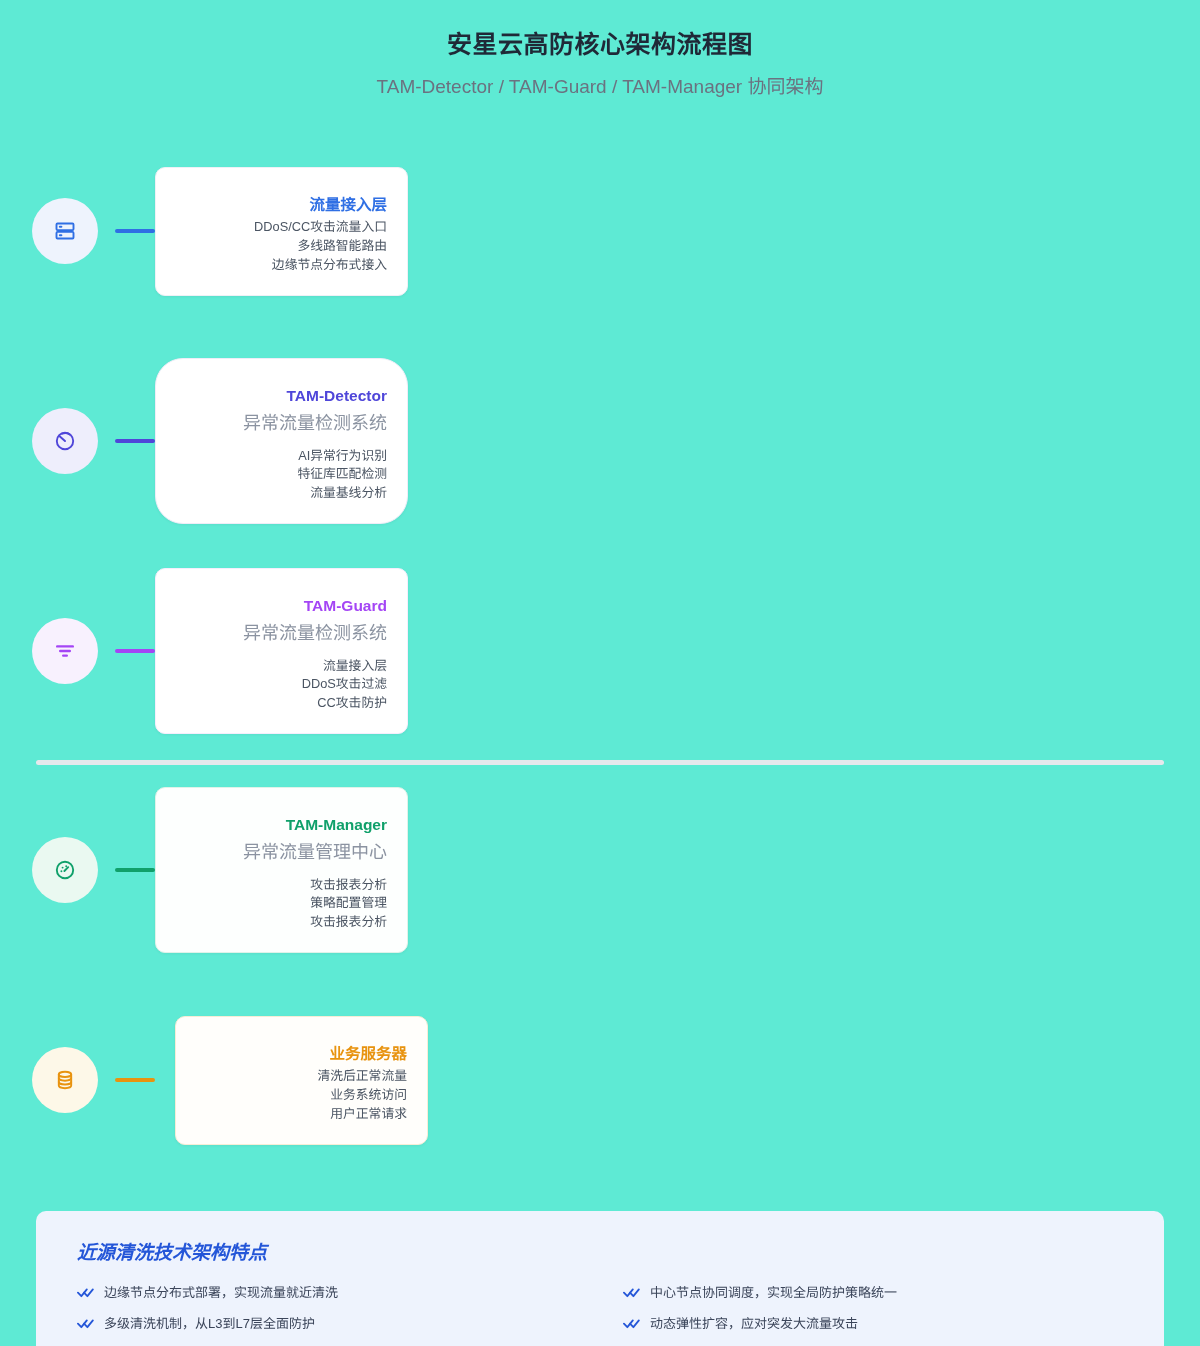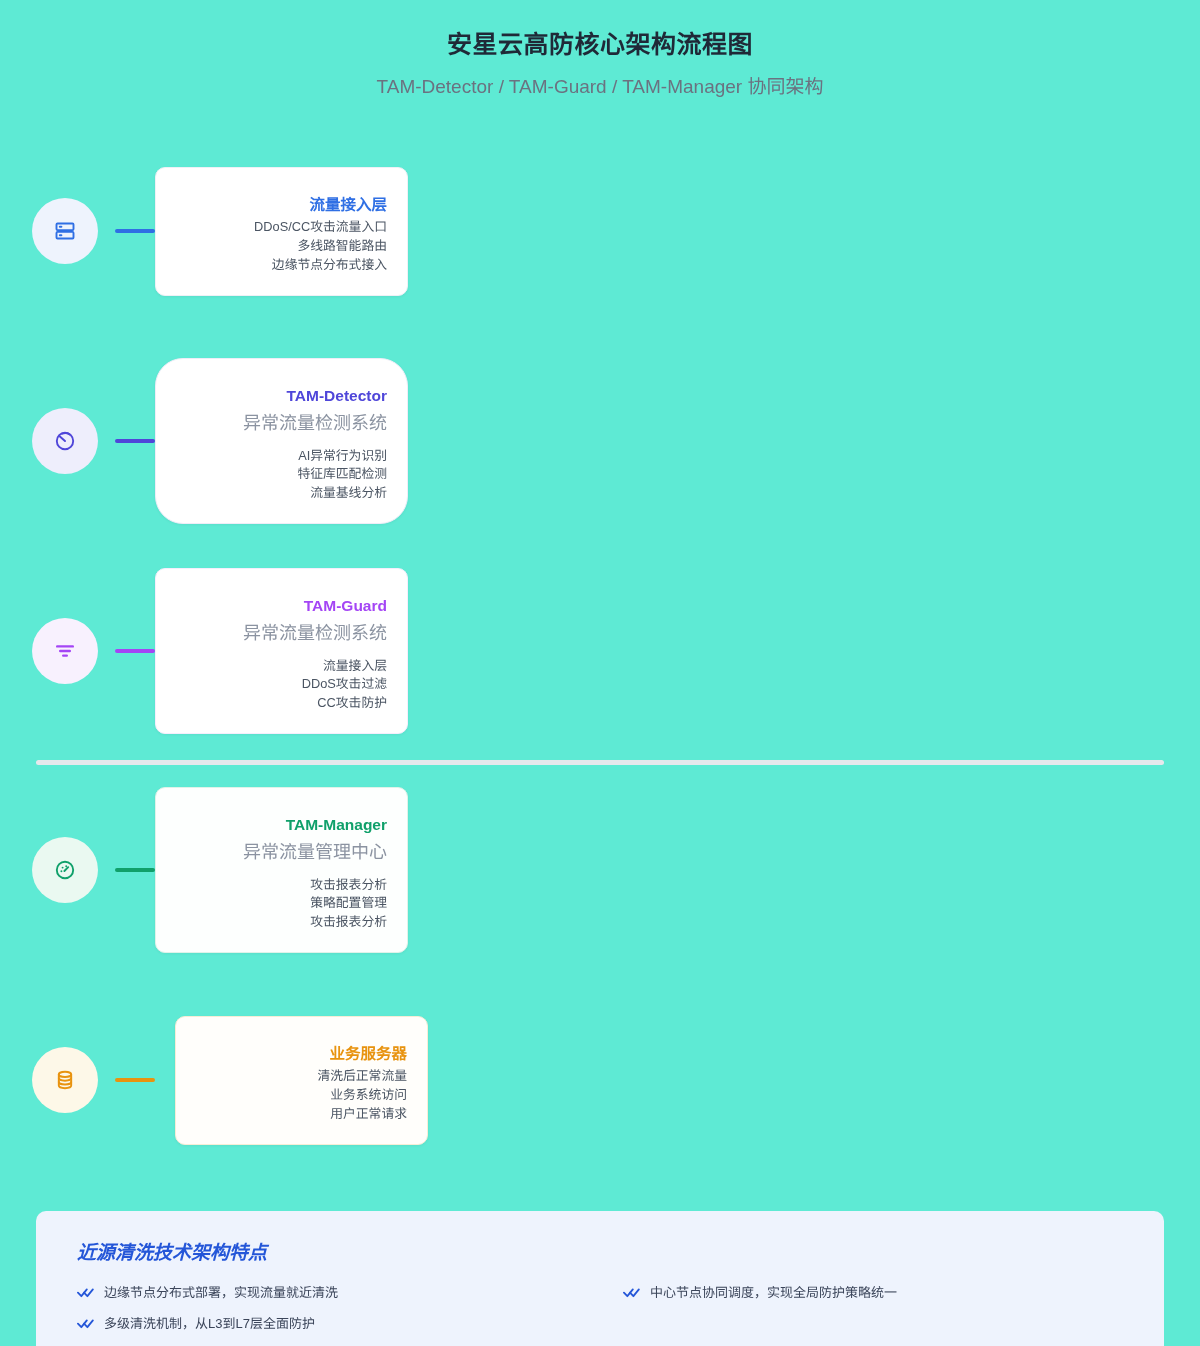--- a/index.html
+++ b/index.html
@@ -298,16 +298,25 @@
         </div>
         <div class="feature-item">
           <span class="feature-check">
             <svg width="17" height="13" viewBox="0 0 18 13">
               <polyline points="1,6.6 4.6,10.4 10.4,3.2" fill="none" stroke="#2456d8" stroke-width="1.9" stroke-linecap="round" stroke-linejoin="round"></polyline>
               <polyline points="7.4,6.6 11,10.4 16.8,3.2" fill="none" stroke="#2456d8" stroke-width="1.9" stroke-linecap="round" stroke-linejoin="round"></polyline>
             </svg>
           </span>
           <span class="feature-text">多级清洗机制，从L3到L7层全面防护</span>
         </div>
+        <div class="feature-item">
+          <span class="feature-check">
+            <svg width="17" height="13" viewBox="0 0 18 13">
+              <polyline points="1,6.6 4.6,10.4 10.4,3.2" fill="none" stroke="#2456d8" stroke-width="1.9" stroke-linecap="round" stroke-linejoin="round"></polyline>
+              <polyline points="7.4,6.6 11,10.4 16.8,3.2" fill="none" stroke="#2456d8" stroke-width="1.9" stroke-linecap="round" stroke-linejoin="round"></polyline>
+            </svg>
+          </span>
+          <span class="feature-text">动态弹性扩容，应对突发大流量攻击</span>
+        </div>
       </div>
   </div>
 
 </div>
 
 </body></html>

